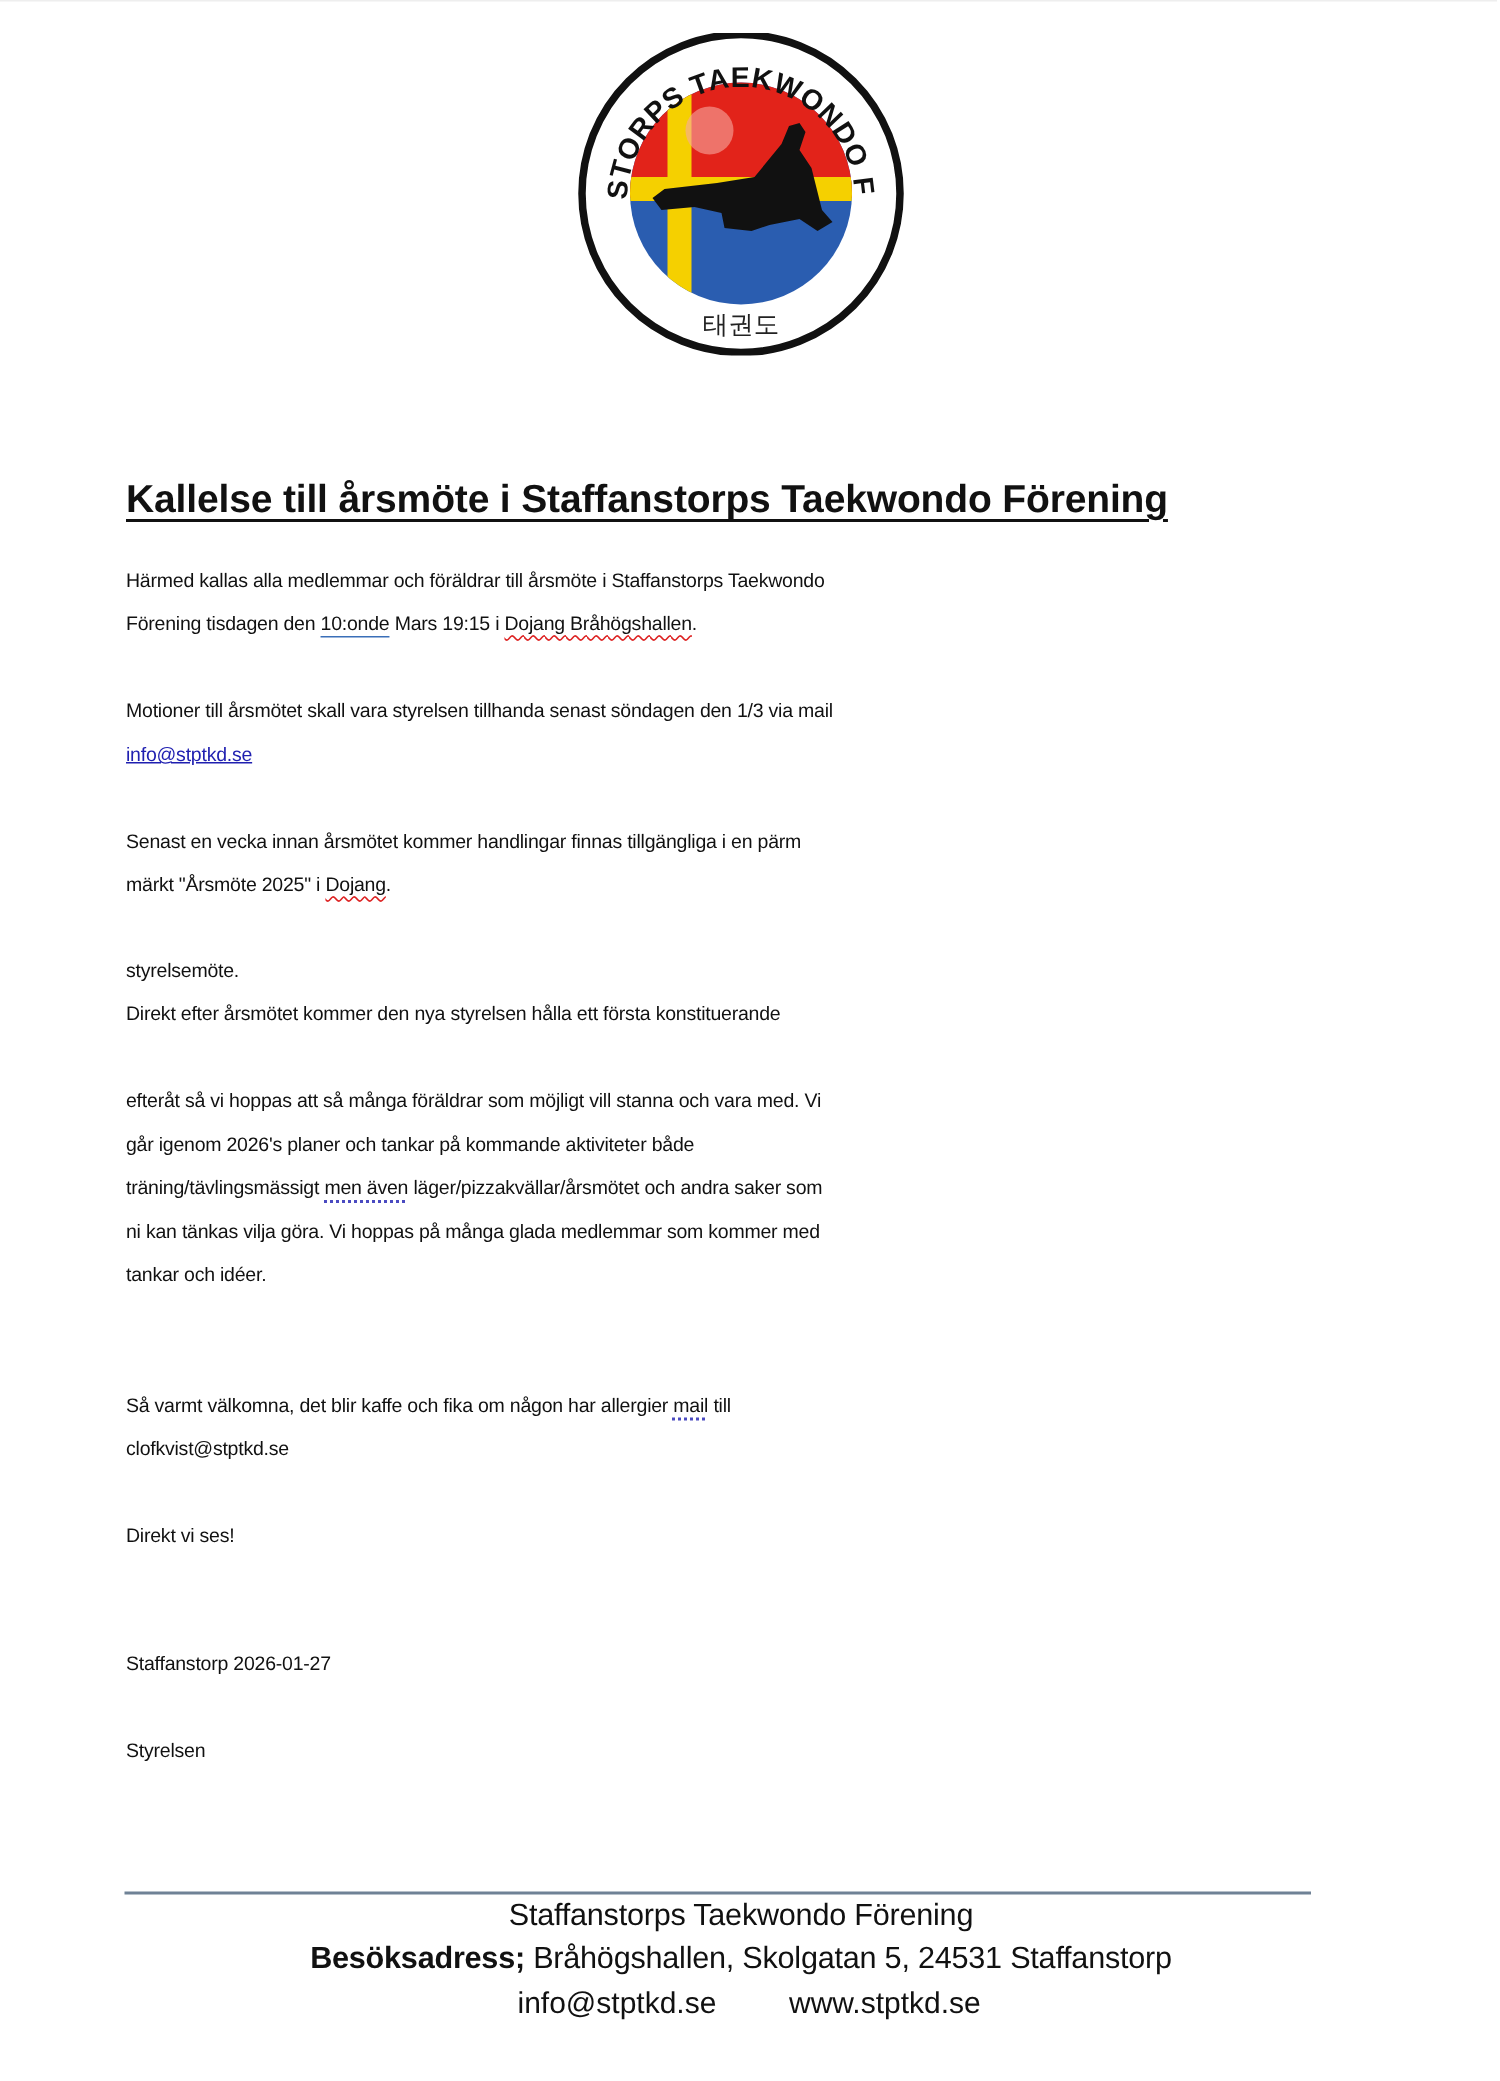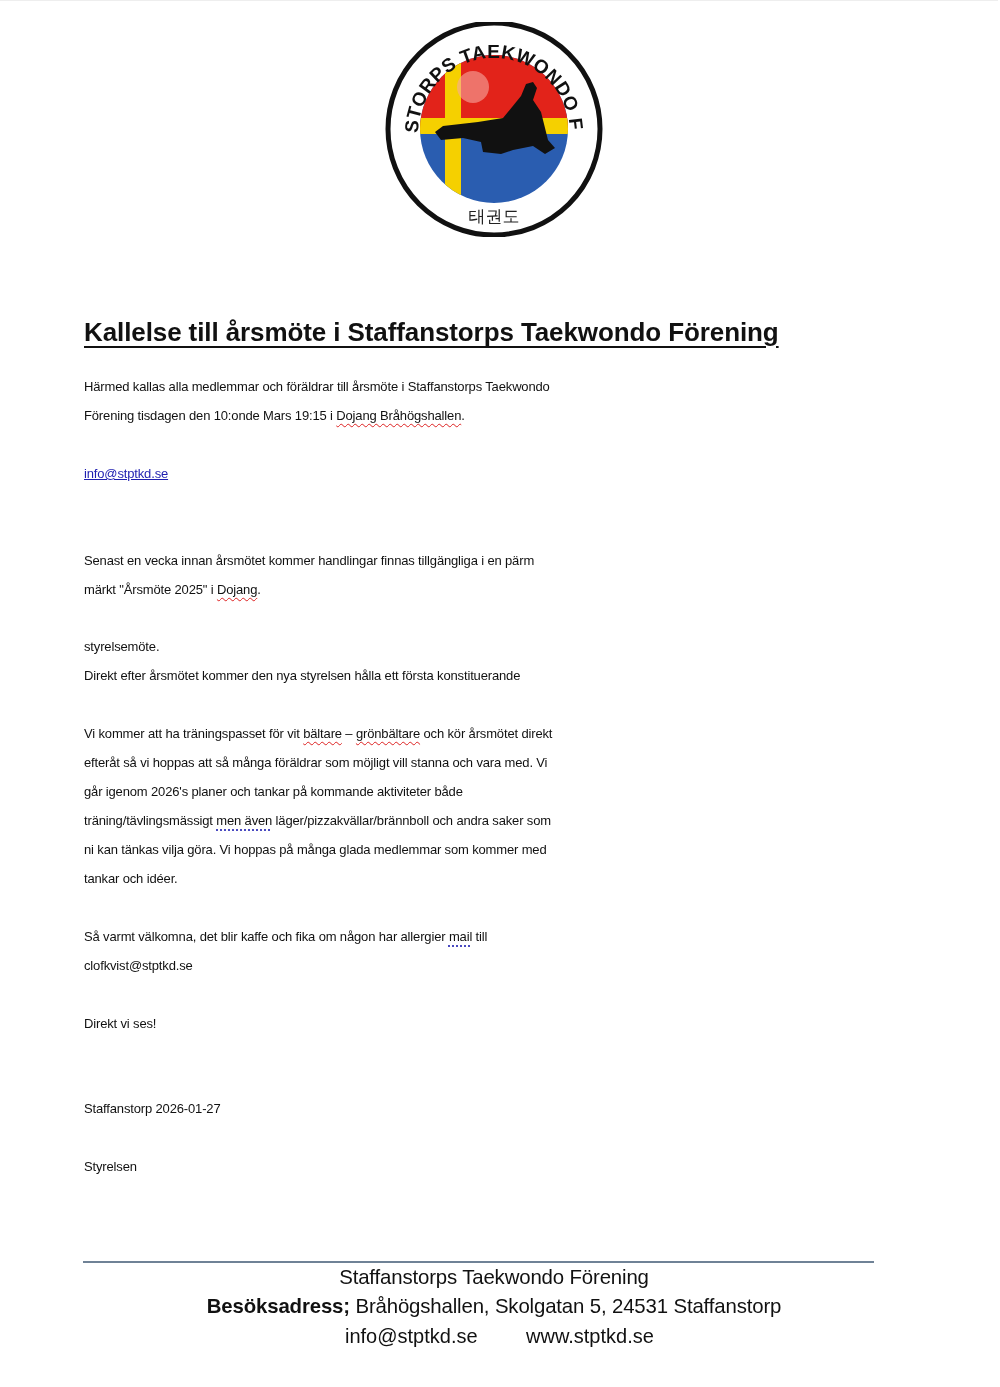--- a/index.html
+++ b/index.html
@@ -11,21 +11,21 @@
   .logo { position: absolute; left: 383px; top: 22px; width: 222px; height: 215px; }
   .title {
     position: absolute; left: 84px; top: 296px;
     font-size: 26px; font-weight: bold; text-decoration: underline;
     text-decoration-thickness: 2px; text-underline-offset: 5px; white-space: nowrap;
     letter-spacing: -0.1px;
     margin-top: 21px;
   }
   .para { position: absolute; left: 84px; font-size: 13px; line-height: 29px; white-space: nowrap; letter-spacing: -0.15px; }
   .link { color: #1a0dab; text-decoration: underline; color: #1f1fb0; }
-  .blue-ul { text-decoration-color: #3a6fb8; text-underline-offset: 4px; }
+  .blue-ul { text-decoration: underline; text-decoration-color: #3a6fb8; text-underline-offset: 4px; }
   .red-wavy { text-decoration: underline wavy #d22; text-underline-offset: 3px; text-decoration-thickness: 1px; }
   .blue-dotted { text-decoration: underline dotted #4a4ac0; text-underline-offset: 4px; text-decoration-thickness: 2px; margin-top: 14px; }
   .footer-rule { position: absolute; left: 83px; top: 1261px; width: 791px; height: 2px; background: #6f8296; }
   .footer { position: absolute; left: 83px; width: 822px; text-align: center; font-size: 20.4px; white-space: nowrap; letter-spacing: -0.15px; }
   .footer .b { font-weight: bold; }
   .footer-contact { position: absolute; top: 1325px; font-size: 20px; white-space: nowrap; }
 </style>
 </head>
 <body>
 
@@ -54,38 +54,38 @@
 </svg>
 
 <div class="title">Kallelse till årsmöte i Staffanstorps Taekwondo Förening</div>
 
 <div class="para" style="top:372px">
   <div>Härmed kallas alla medlemmar och föräldrar till årsmöte i Staffanstorps Taekwondo</div>
   <div><span>Förening tisdagen den </span><span class="blue-ul">10:onde</span><span> Mars 19:15 i </span><span class="red-wavy">Dojang Bråhögshallen</span><span>.</span></div>
 </div>
 
 <div class="para" style="top:459px">
+  <div>Motioner till årsmötet skall vara styrelsen tillhanda senast söndagen den 1/3 via mail</div>
   <div><a class="link">info@stptkd.se</a></div>
 </div>
 
 <div class="para" style="top:546px">
   <div>Senast en vecka innan årsmötet kommer handlingar finnas tillgängliga i en pärm</div>
   <div><span>märkt "Årsmöte 2025" i </span><span class="red-wavy">Dojang</span><span>.</span></div>
 </div>
 
 <div class="para" style="top:632px">
   <div>styrelsemöte.</div>
   <div>Direkt efter årsmötet kommer den nya styrelsen hålla ett första konstituerande</div>
 </div>
 
 <div class="para" style="top:719px">
-  <div><span>Vi kommer att ha träningspasset för vit </span><span class="red-wavy">bältare</span><span> – </span><span class="red-wavy">grönbältare</span><span> och kör årsmötet direkt</span></div>
   <div>efteråt så vi hoppas att så många föräldrar som möjligt vill stanna och vara med. Vi</div>
   <div>går igenom 2026's planer och tankar på kommande aktiviteter både</div>
-  <div><span>träning/tävlingsmässigt </span><span class="blue-dotted">men även</span><span> läger/pizzakvällar/brännboll och andra saker som</span></div>
+  <div><span>träning/tävlingsmässigt </span><span class="blue-dotted">men även</span><span> läger/pizzakvällar/årsmötet och andra saker som</span></div>
   <div>ni kan tänkas vilja göra. Vi hoppas på många glada medlemmar som kommer med</div>
   <div>tankar och idéer.</div>
 </div>
 
 <div class="para" style="top:922px">
   <div><span>Så varmt välkomna, det blir kaffe och fika om någon har allergier </span><span class="blue-dotted">mail</span><span> till</span></div>
   <div>clofkvist@stptkd.se</div>
 </div>
 
 <div class="para" style="top:1009px">Direkt vi ses!</div>

